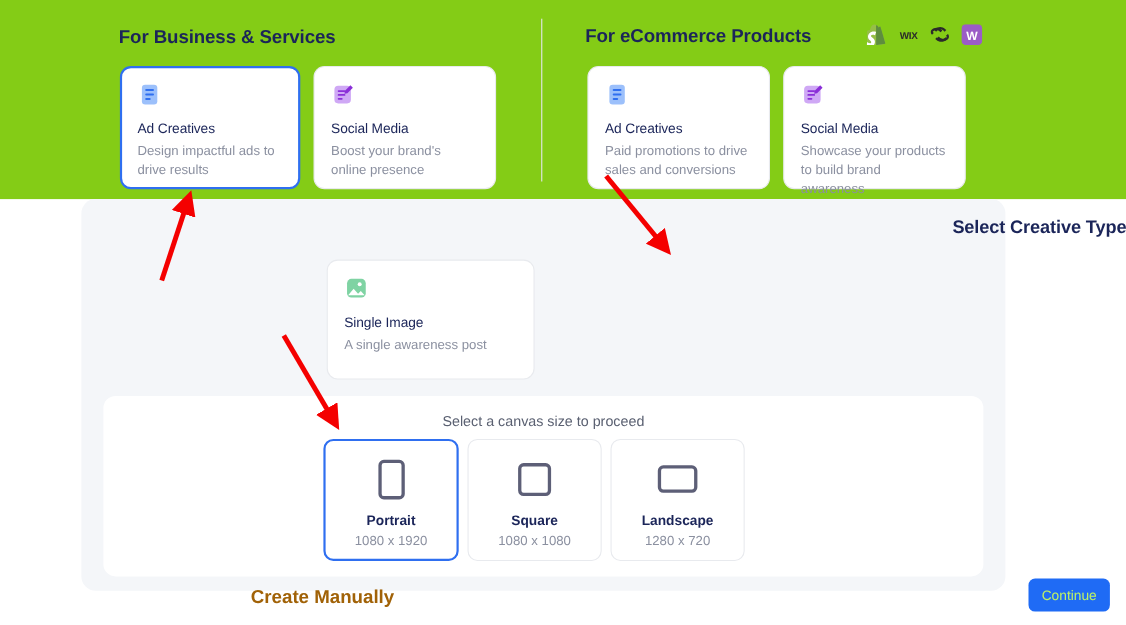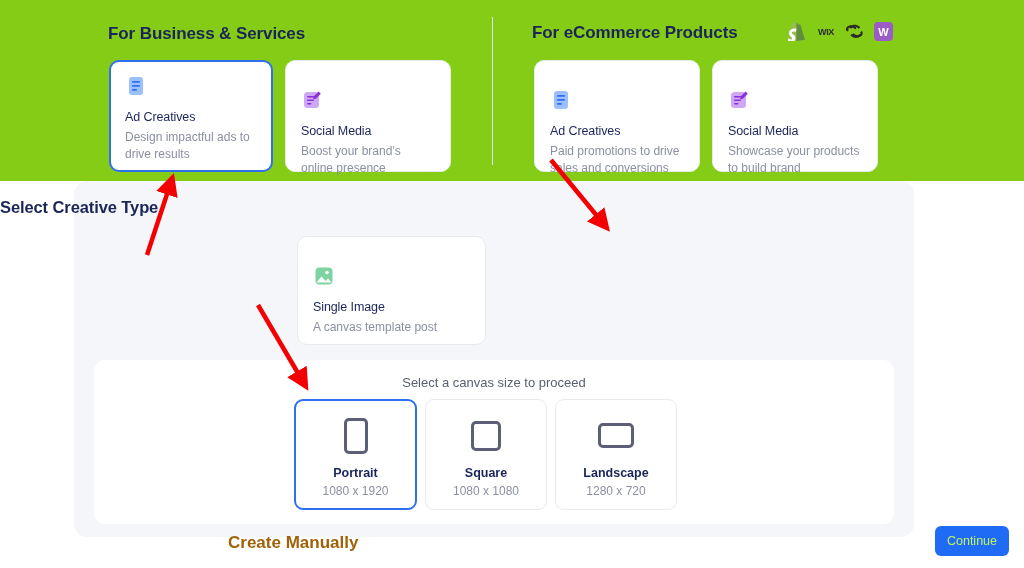--- a/index.html
+++ b/index.html
@@ -44,21 +44,21 @@
     letter-spacing: -0.3px; font-family:"Liberation Sans", sans-serif;
     width: 22px; text-align:center;
   }
 
   
   .opt-card {
     position: absolute;
     background: #ffffff;
     border: 1px solid #e8eaee;
     border-radius: 10px;
-    padding: 28px 15px 0 15px;
+    padding: 14px 15px 0 15px;
   }
   .opt-card.selected {
     border: 2px solid #2f6ff0;
     padding: 13px 14px 0 14px;
   }
   .opt-icon { width: 22px; height: 22px; margin-bottom: 13px; }
   .opt-icon svg { display:block; }
   .opt-title {
     font-size: 12.5px; font-weight: normal; color:#1b2559;
     margin-bottom: 5px; letter-spacing:-0.1px;
@@ -77,21 +77,21 @@
   .gray-panel {
     position: absolute;
     left: 74px; top: 181px;
     width: 840px; height: 356px;
     background: #f4f6f9;
     border-radius: 13px;
   }
 
   .creative-heading {
     position: absolute; left: 0; right: 0; top: 198px;
-    text-align: left;
+    text-align: right;
     font-size: 16.5px; font-weight: bold; color:#1b2559;
     letter-spacing: -0.1px;
   }
 
   #card-single { left:297px; top:236px; width:189px; height:109px; }
   #card-video  { left:500px; top:236px; width:189px; height:109px; }
   #card-single .opt-desc, #card-video .opt-desc { max-width: 170px; }
 
   
   .white-panel {
@@ -251,21 +251,21 @@
 
   <div class="opt-card" id="card-single">
     <div class="opt-icon">
       <svg width="22" height="22" viewBox="0 0 22 22">
         <rect x="2.5" y="2.5" width="17" height="17" rx="4" fill="#7fd3a3"></rect>
         <circle cx="14" cy="7.5" r="1.8" fill="#ffffff"></circle>
         <path d="M3.5 17.5l5-6 4 4.5 2.5-2.5 3.5 4z" fill="#ffffff"></path>
       </svg>
     </div>
     <div class="opt-title">Single Image</div>
-    <div class="opt-desc">A canvas template post</div>
+    <div class="opt-desc">A single awareness post</div>
   </div>
 
 
   <div class="white-panel"></div>
 
   <div class="canvas-heading">Select a canvas size to proceed</div>
 
   <div class="size-card selected" id="size-portrait">
     <div class="size-shape-wrap">
       <div class="size-shape shape-portrait"></div>

